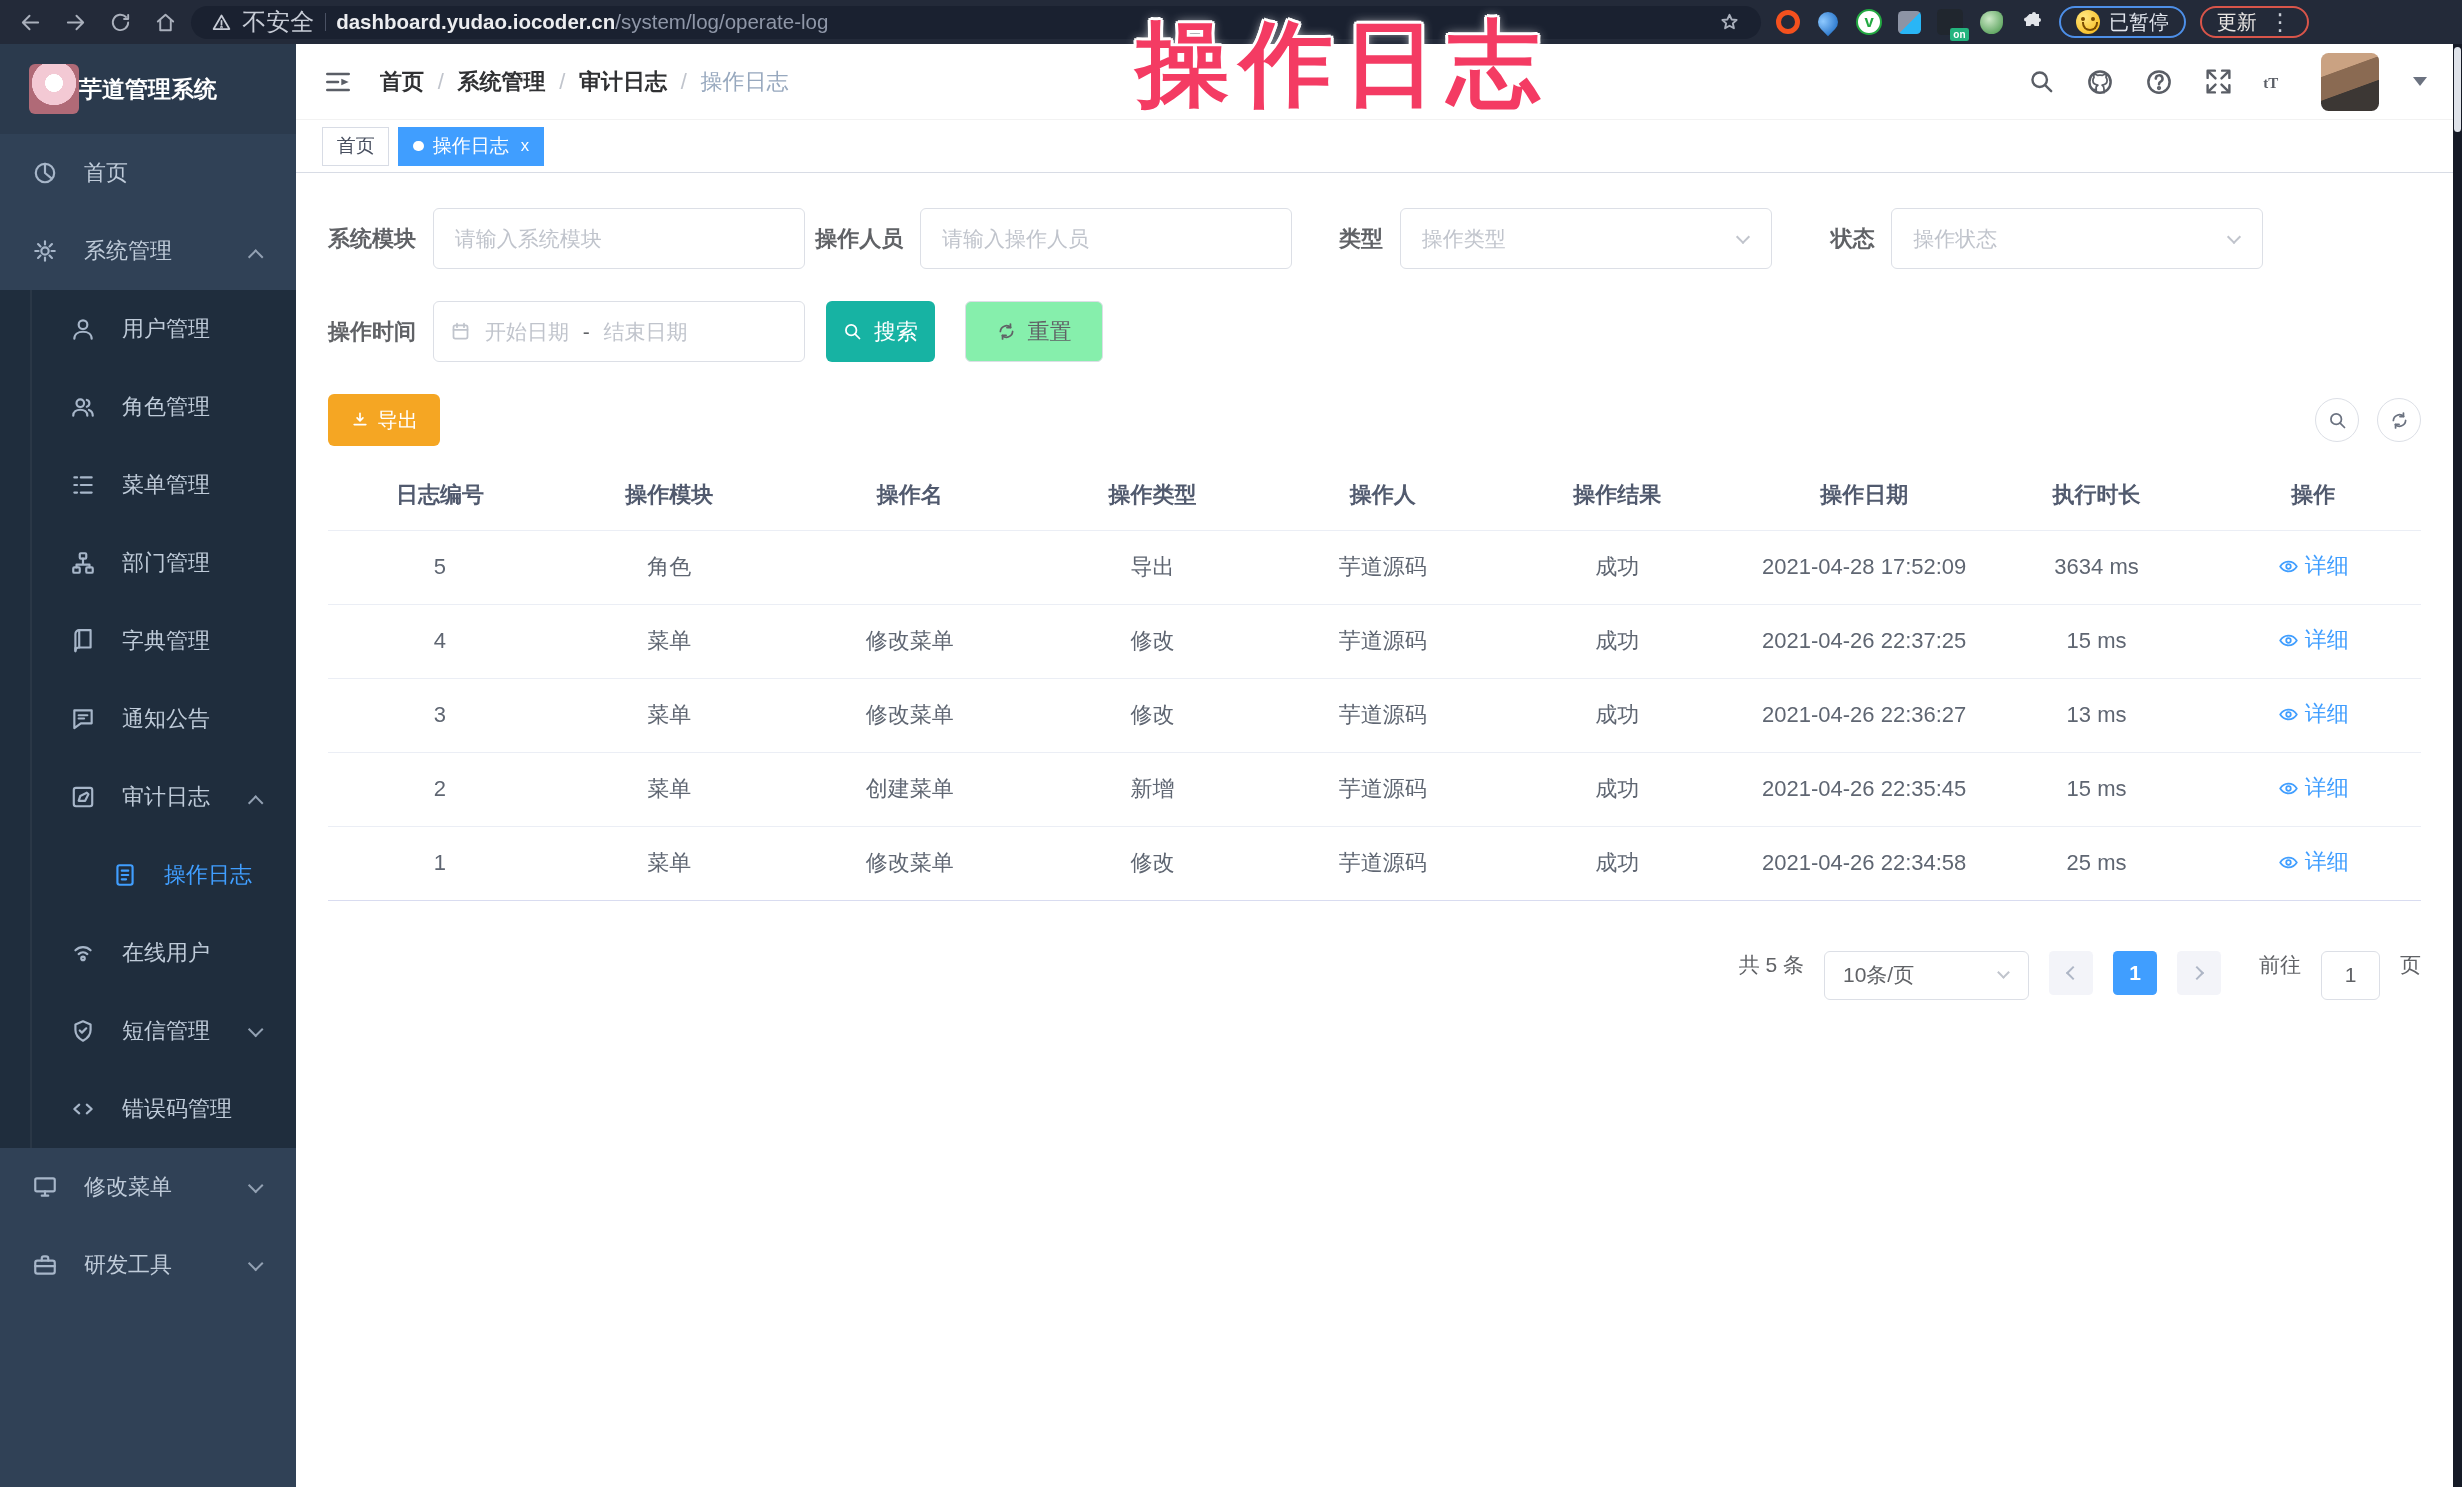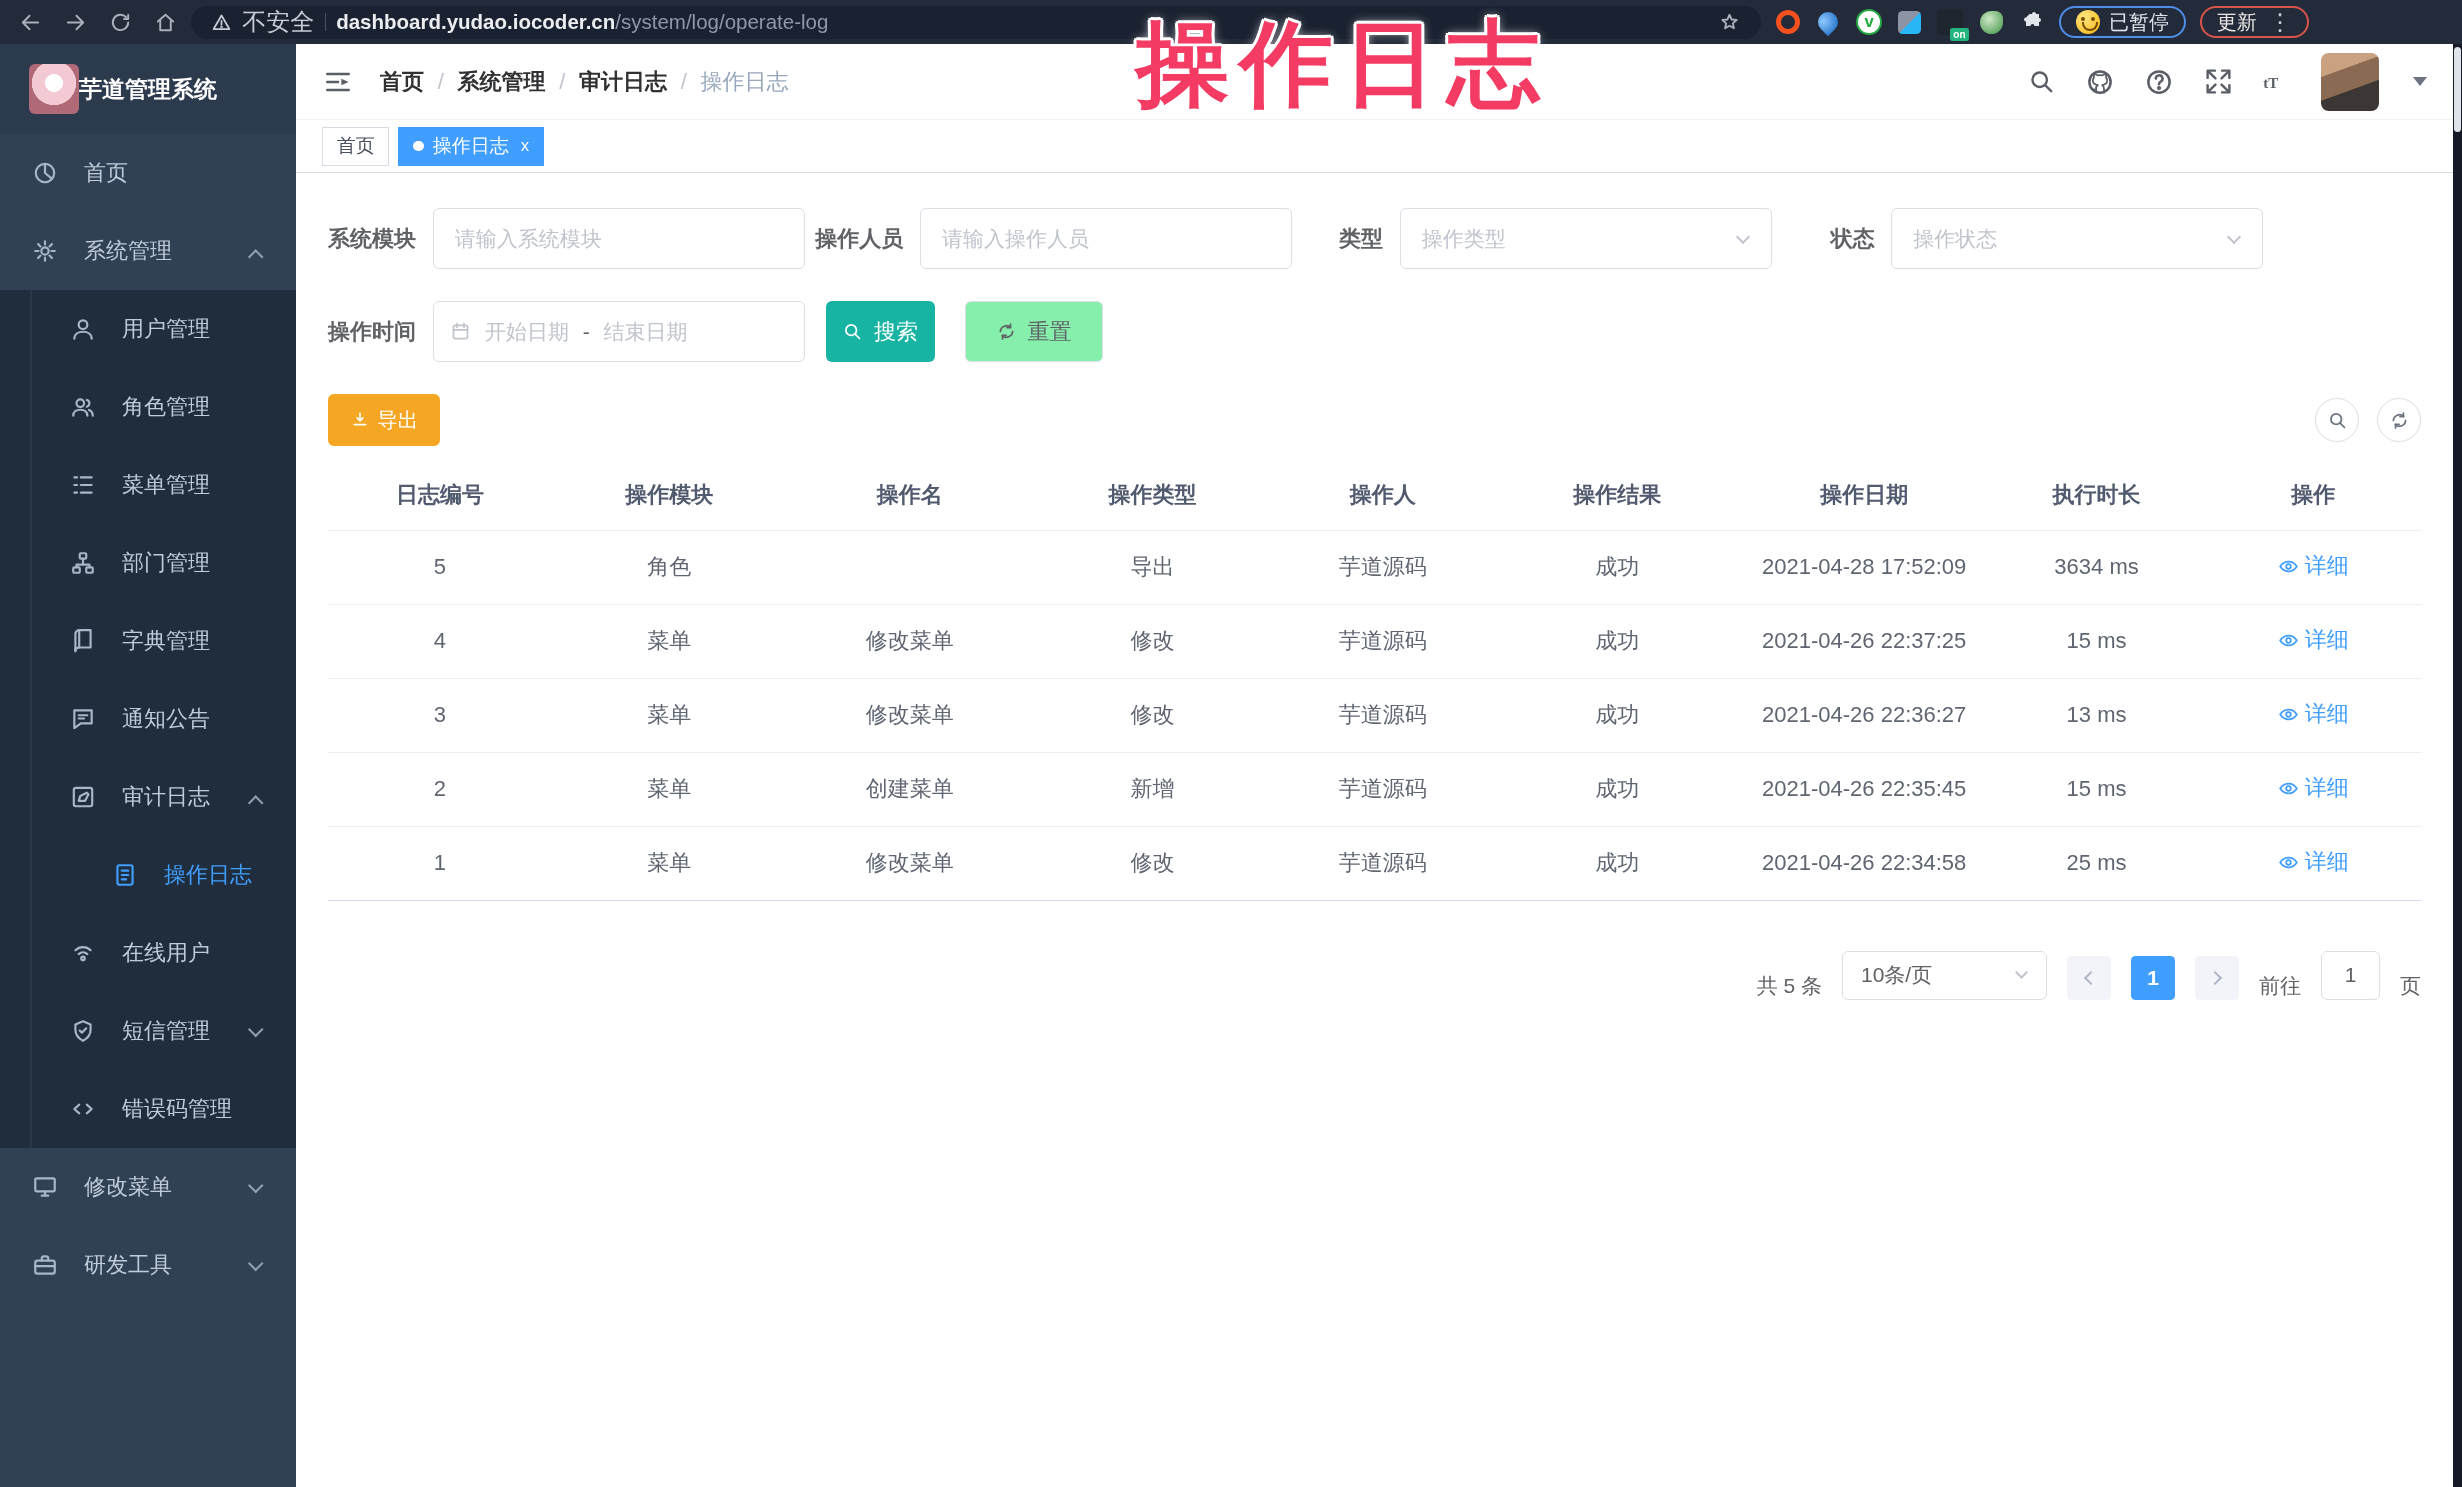--- a/index.html
+++ b/index.html
@@ -94,21 +94,21 @@
 
   
   table{width:100%;border-collapse:collapse;table-layout:fixed;margin-top:13.7px}
   th{font-size:22px;color:#515a6e;font-weight:bold;padding:20px 6px;text-align:center;border-bottom:1.5px solid #ebeef5}
   td{font-size:22px;color:#5f6672;padding:0 6px;height:74px;text-align:center;border-bottom:1.5px solid #ebeef5;white-space:nowrap;overflow:hidden}
   tr.last td{border-bottom:1.5px solid #d9dcf0}
   .link{color:#409EFF;display:inline-flex;align-items:center;gap:6px;cursor:pointer}
   .link .ico svg{width:21px;height:21px}
 
   
-  .pager{display:flex;align-items:flex-end;justify-content:flex-end;gap:20px;margin-top:50px;color:#606266;font-size:21px}
+  .pager{display:flex;align-items:flex-start;justify-content:flex-end;gap:20px;margin-top:50px;color:#606266;font-size:21px}
   .psel{width:205px;height:49px;border:0.8px solid #dcdfe6;border-radius:6px;display:flex;align-items:center;padding:0 18px;position:relative;color:#606266}
   .psel .schev{width:9px;height:9px;border-right:2.3px solid #c0c4cc;border-bottom:2.3px solid #c0c4cc;transform:rotate(45deg);position:absolute;right:20px;top:16.7px}
   .pbtn{width:44px;height:44px;background:#f3f4f9;border-radius:4.6px;display:flex;align-items:center;justify-content:center;cursor:pointer}
   .pbtn .pchev{width:10px;height:10px;border-right:2.3px solid #aeb6c6;border-bottom:2.3px solid #aeb6c6}
   .pchev.left{transform:rotate(135deg);margin-left:4.6px}
   .pchev.right{transform:rotate(-45deg);margin-right:4.6px}
   .pbtn.page{background:#409EFF;color:#fff;font-weight:bold}
   .goto-input{width:59px;height:49px;border:0.8px solid #dcdfe6;border-radius:6px;text-align:center;font-size:21px;color:#606266;outline:none}
 
   
@@ -627,21 +627,21 @@
               <span>10条/页</span>
               <span class="schev"></span>
             </div>
           <span class="pbtn">
               <span class="pchev left"></span>
             </span>
           <span class="pbtn page">1</span>
           <span class="pbtn">
               <span class="pchev right"></span>
             </span>
-          <span style="">前往</span>
+          <span style="margin-left:18px">前往</span>
           <input class="goto-input" value="1" style="">
           <span>页</span>
         </div>
 
       </div>
     </div>
   </div>
 
   <div class="page-scrollbar">
       <div class="thumb"></div>

